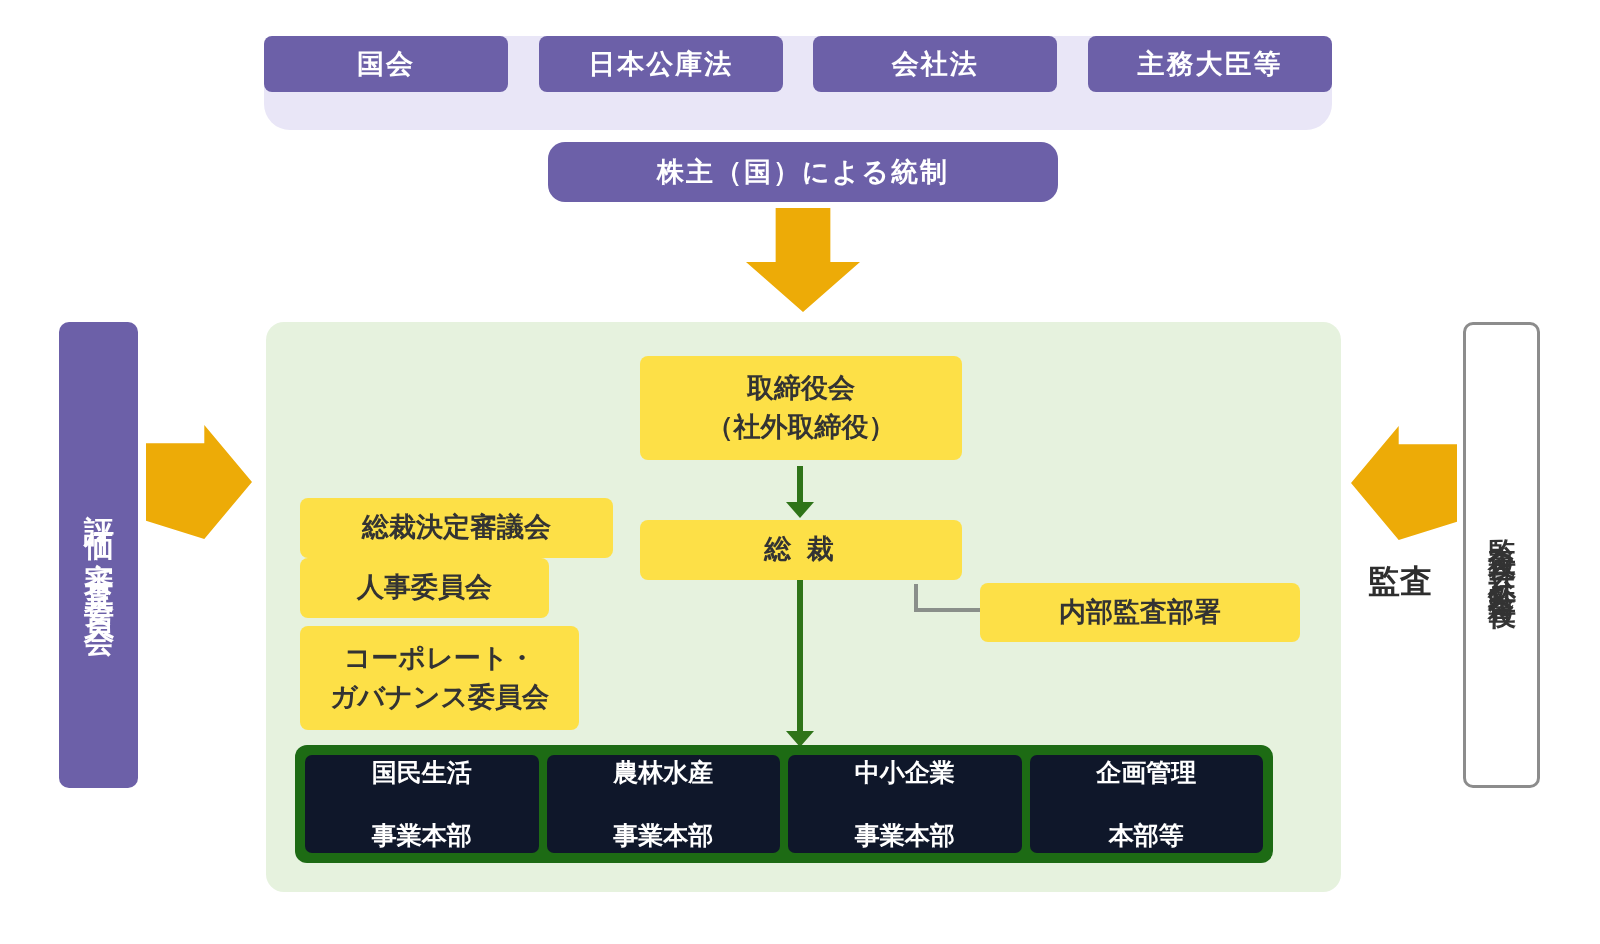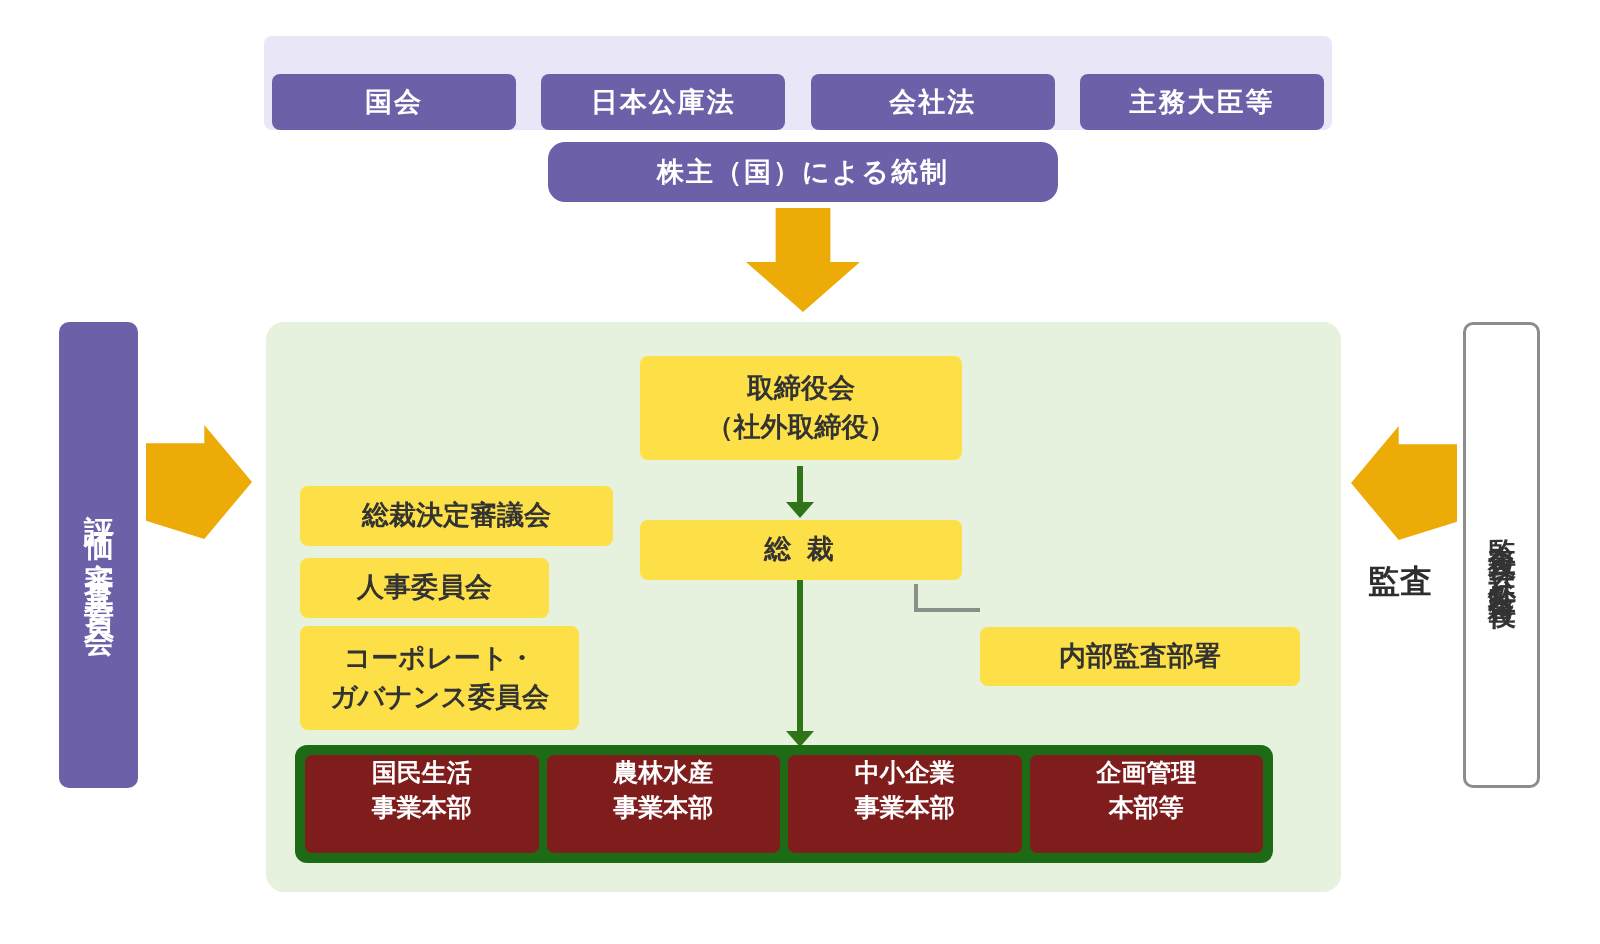--- a/index.html
+++ b/index.html
@@ -1,22 +1,22 @@
 <!DOCTYPE html>
 <html lang="ja"><head>
 <meta charset="utf-8">
 <style>
   html,body{margin:0;padding:0;background:#ffffff;}
   body{font-family:"Liberation Sans","DejaVu Sans",sans-serif;color:#333;}
   .canvas{position:relative;width:1600px;height:944px;background:#ffffff;overflow:hidden;}
 
   
   .lavender-strip{position:absolute;left:264px;top:36px;width:1068px;height:94px;
-    background:#e9e6f7;border-radius:8px;display:flex;align-items:flex-end;
-    justify-content:space-between;padding:0 8px;box-sizing:border-box;}
+    background:#e9e6f7;border-radius:26px;display:flex;align-items:flex-start;
+    justify-content:space-between;padding:0 0;box-sizing:border-box;}
   .purple-box{background:#6c60a8;color:#fff;border-radius:8px;height:56px;width:244px;
     display:flex;align-items:center;justify-content:center;
     font-size:27px;font-weight:700;letter-spacing:2px;}
   .shareholder-box{position:absolute;left:548px;top:142px;width:510px;height:60px;
     background:#6c60a8;color:#fff;border-radius:17px;display:flex;align-items:center;
     justify-content:center;font-size:27px;font-weight:700;letter-spacing:2px;}
 
   
   .big-down-arrow{position:absolute;left:746px;top:208px;width:114px;height:104px;
     background:#edab07;
@@ -42,44 +42,44 @@
   .side-label.right{left:1368px;top:562px;}
 
   
   .green-panel{position:absolute;left:266px;top:322px;width:1075px;height:570px;
     background:#e6f2de;border-radius:18px;}
   .white-node{position:absolute;background:#fde047;border-radius:8px;display:flex;
     flex-direction:column;align-items:center;justify-content:center;
     font-size:27px;font-weight:600;color:#333;line-height:1.45;text-align:center;}
   .node-board{left:640px;top:356px;width:322px;height:104px;}
   .node-president{left:640px;top:520px;width:322px;height:60px;letter-spacing:4px;}
-  .node-internal-audit{left:980px;top:583px;width:320px;height:59px;margin-top:44px;}
-  .node-committee-1{left:300px;top:486px;width:313px;height:60px;}
+  .node-internal-audit{left:980px;top:583px;width:320px;height:59px;}
+  .node-committee-1{left:300px;top:498px;width:313px;height:60px;}
   .node-committee-2{left:300px;top:558px;width:249px;height:60px;}
   .node-committee-3{left:300px;top:626px;width:279px;height:104px;}
 
   
   .g-shaft{position:absolute;width:6px;background:#2f7419;}
   .g-shaft.short{left:797px;top:466px;height:38px;}
   .g-shaft.long{left:797px;top:580px;height:153px;}
   .g-head{position:absolute;width:0;height:0;border-left:14px solid transparent;
     border-right:14px solid transparent;border-top:16px solid #2f7419;}
   .g-head.short{left:786px;top:502px;}
   .g-head.long{left:786px;top:731px;}
 
   
   .gray-v{position:absolute;left:914px;top:584px;width:4px;height:28px;background:#8a8f8a;}
   .gray-h{position:absolute;left:914px;top:608px;width:66px;height:4px;background:#8a8f8a;}
 
   
   .division-bar{position:absolute;left:295px;top:745px;width:978px;height:118px;
     background:#1d6b14;border-radius:12px;display:flex;gap:8px;padding:10px;
     box-sizing:border-box;}
-  .division-box{flex:1;background:#7f1d1d;border-radius:7px;display:flex;
-    flex-direction:column;align-items:center;justify-content:flex-start;color:#fff;
+  .division-box{flex:1;background:#0f172a;border-radius:7px;display:flex;
+    flex-direction:column;align-items:center;justify-content:space-between;color:#fff;
     font-size:25px;font-weight:600;line-height:1.4;text-align:center;}
 </style>
 </head>
 <body>
 
 <div class="canvas">
 
   <div class="lavender-strip">
     <div class="purple-box">国会</div>
     <div class="purple-box">日本公庫法</div>

